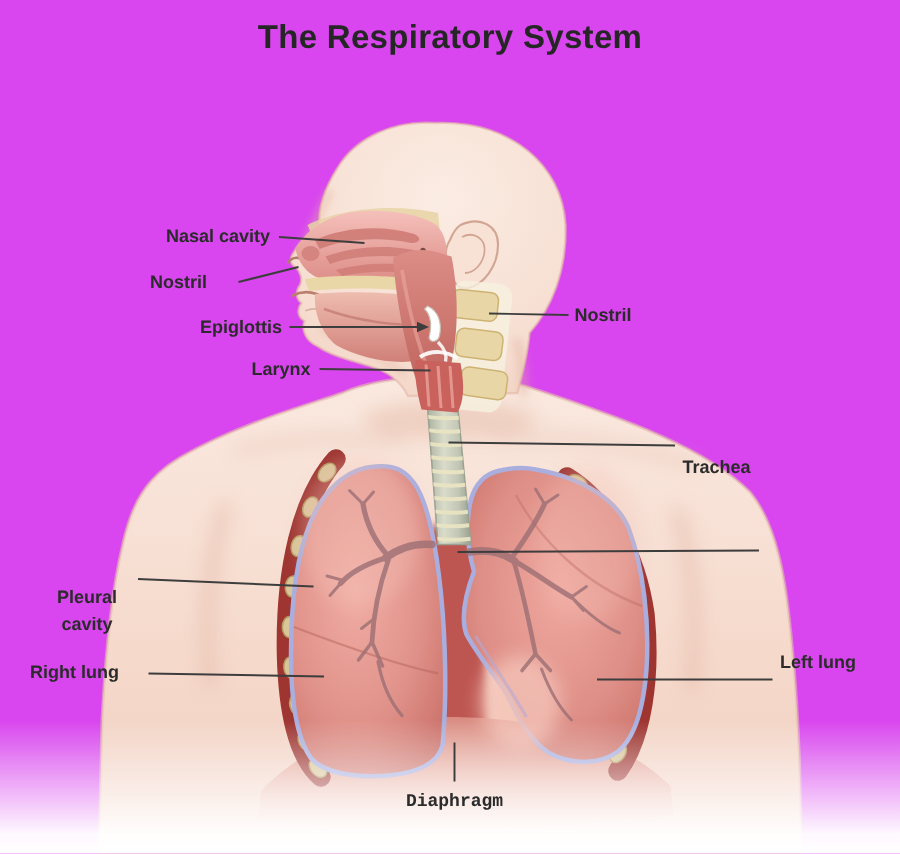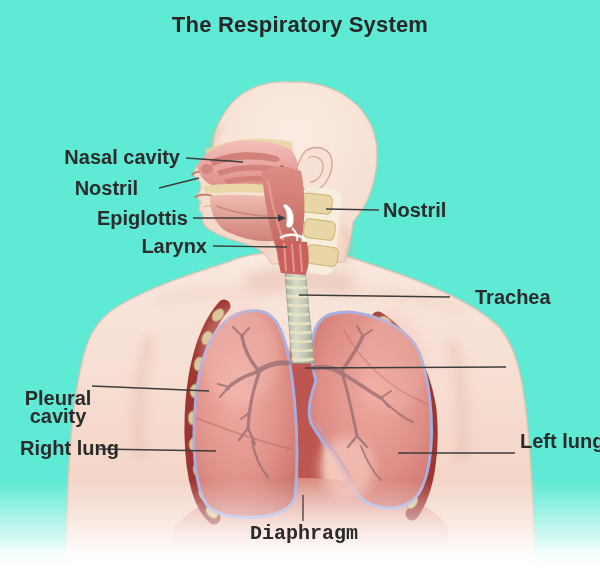--- a/index.html
+++ b/index.html
@@ -1,26 +1,26 @@
 <!DOCTYPE html>
 <html><head>
 <meta charset="utf-8">
 <style>
   html,body{margin:0;padding:0;background:#fff;}
   .stage{
-    position:relative;width:600px;height:569px;background:#5eead4;overflow:hidden;
+    position:relative;width:600px;height:569px;background:#d946ef;overflow:hidden;
     font-family:"Liberation Sans","DejaVu Sans",sans-serif;
   }
   .stage svg{position:absolute;left:0;top:0;}
   .diagram-title{
     position:absolute;left:0;top:12px;width:600px;text-align:center;
     font-size:22px;font-weight:600;letter-spacing:.2px;color:#262626;
   }
   .lbl{
-    position:absolute;font-size:20px;font-weight:600;color:#2b2b2b;
+    position:absolute;font-size:12px;font-weight:600;color:#2b2b2b;
     line-height:18px;white-space:nowrap;
   }
   .lbl.wrap{white-space:normal;}
   .lbl.center{text-align:center;}
 </style>
 </head>
 <body>
 
 <div class="stage">
 
@@ -256,19 +256,19 @@
   </g>
 </svg>
 
   <div class="diagram-title">The Respiratory System</div>
 
   <div class="lbl" style="right:420px;top:148px;">Nasal cavity</div>
   <div class="lbl" style="right:462px;top:179px;">Nostril</div>
   <div class="lbl" style="right:412px;top:209px;">Epiglottis</div>
   <div class="lbl" style="right:393px;top:237px;">Larynx</div>
   <div class="lbl" style="left:383px;top:201px;">Nostril</div>
-  <div class="lbl" style="left:455px;top:288px;margin-left:20px;">Trachea</div>
+  <div class="lbl" style="left:455px;top:302px;">Trachea</div>
   <div class="lbl wrap center" style="left:22px;top:377px;width:72px;margin-top:12px;">Pleural cavity</div>
   <div class="lbl" style="left:20px;top:439px;">Right lung</div>
   <div class="lbl" style="left:520px;top:432px;">Left lung</div>
   <div class="lbl center" style="left:250px;top:525px;width:106px;font-family:Liberation Mono, monospace;">Diaphragm</div>
 
 </div>
 
 </body></html>

